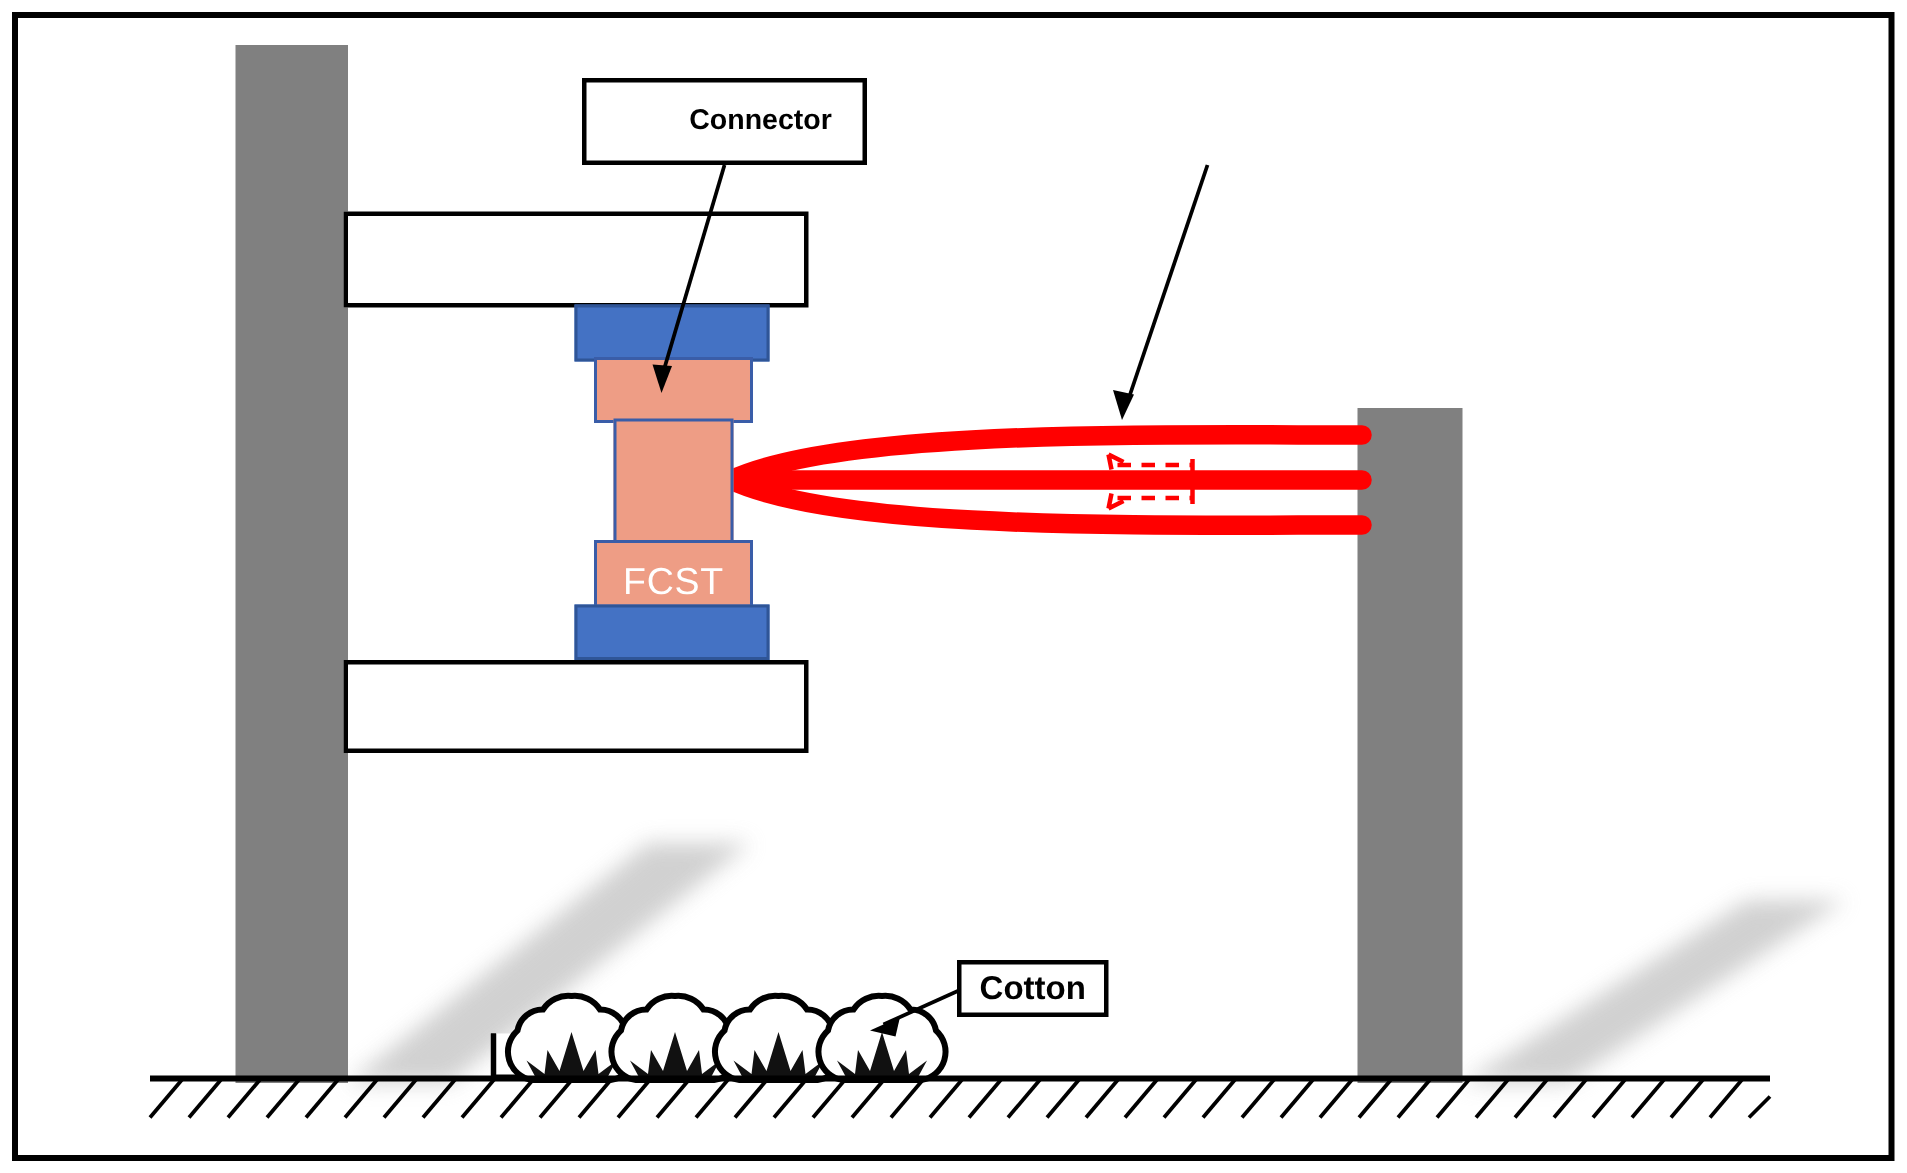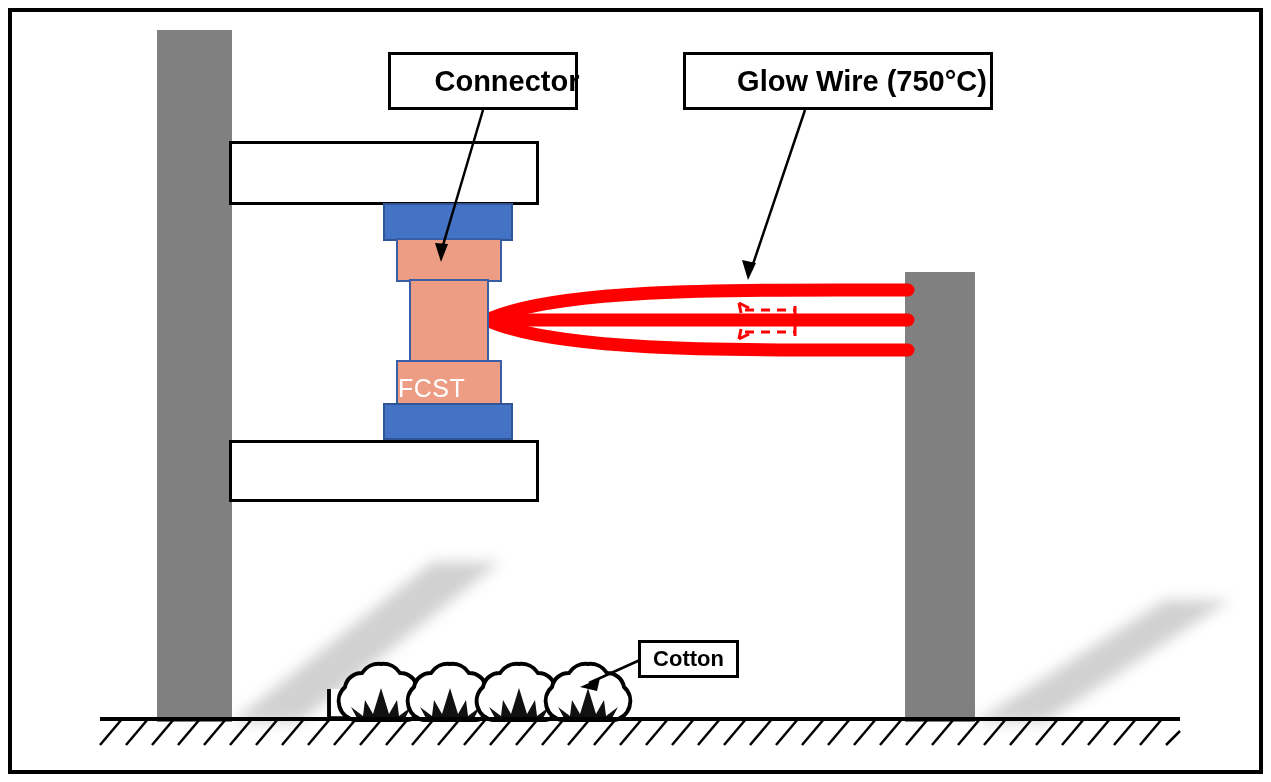--- a/index.html
+++ b/index.html
@@ -46,38 +46,39 @@
     position: absolute;
     background: #EE9D85;
     border: 2px solid #3A5DA8;
     box-sizing: border-box;
   }
   .fcst-label {
     position: absolute;
     color: #ffffff;
     font-size: 25px;
     letter-spacing: 0.5px;
+    text-align: center;
     width: 100%;
     top: 12px;
     left: 0;
     pointer-events: none;
   }
   .callout {
     position: absolute;
     background: #ffffff;
     border: 3px solid #000000;
     box-sizing: border-box;
     display: flex;
     align-items: center;
     justify-content: center;
     font-weight: bold;
     color: #000000;
     white-space: nowrap;
   }
-  .callout.big { font-size: 29px; padding-left: 48px; }
+  .callout.big { font-size: 19px; padding-left: 48px; }
   .callout.small { font-size: 22px; text-align: center; }
   svg.overlay {
     position: absolute;
     left: 0; top: 0;
     width: 1271px;
     height: 782px;
     overflow: visible;
   }
 </style>
 </head>
@@ -203,22 +204,19 @@
       <polygon points="748,280 742,260 756,263" fill="#000000" stroke="none"></polygon>
       <line x1="640" y1="660" x2="589" y2="683"></line>
       <polygon points="580,687 600,678 597,691" fill="#000000" stroke="none"></polygon>
     </g>
   </svg>
 
   <div class="callout big" style="left:388px; top:52px; width:190px; height:58px;">
     <span>Connector</span>
   </div>
 
-  <div class="callout big" style="left:683px; top:52px; width:310px; height:58px;">
-    <span>Glow Wire (750°C)</span>
-  </div>
 
   <div class="callout small" style="left:638px; top:640px; width:101px; height:38px;">
     <span>Cotton</span>
   </div>
 
   <div class="frame"></div>
 </div>
 
 </body></html>

